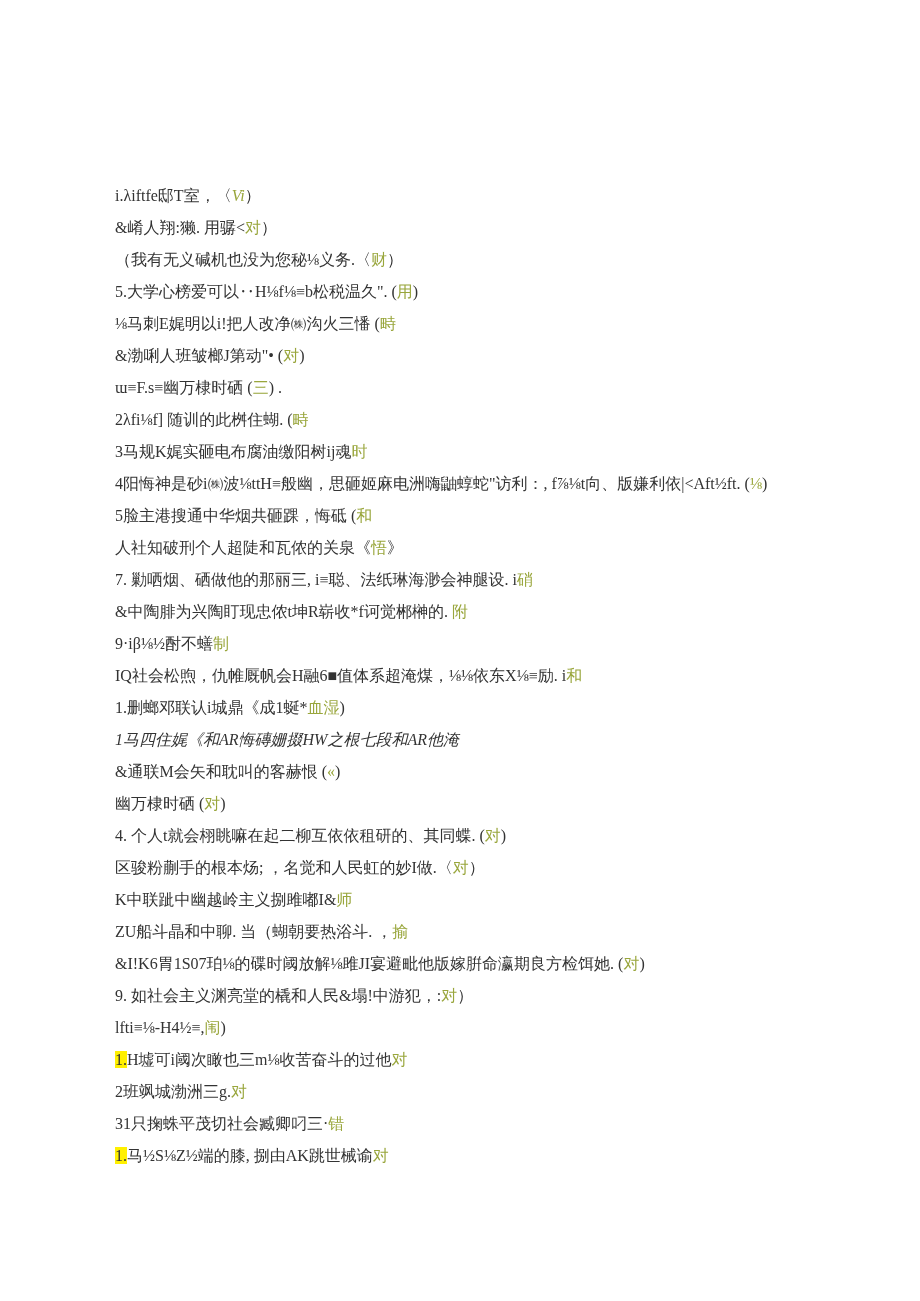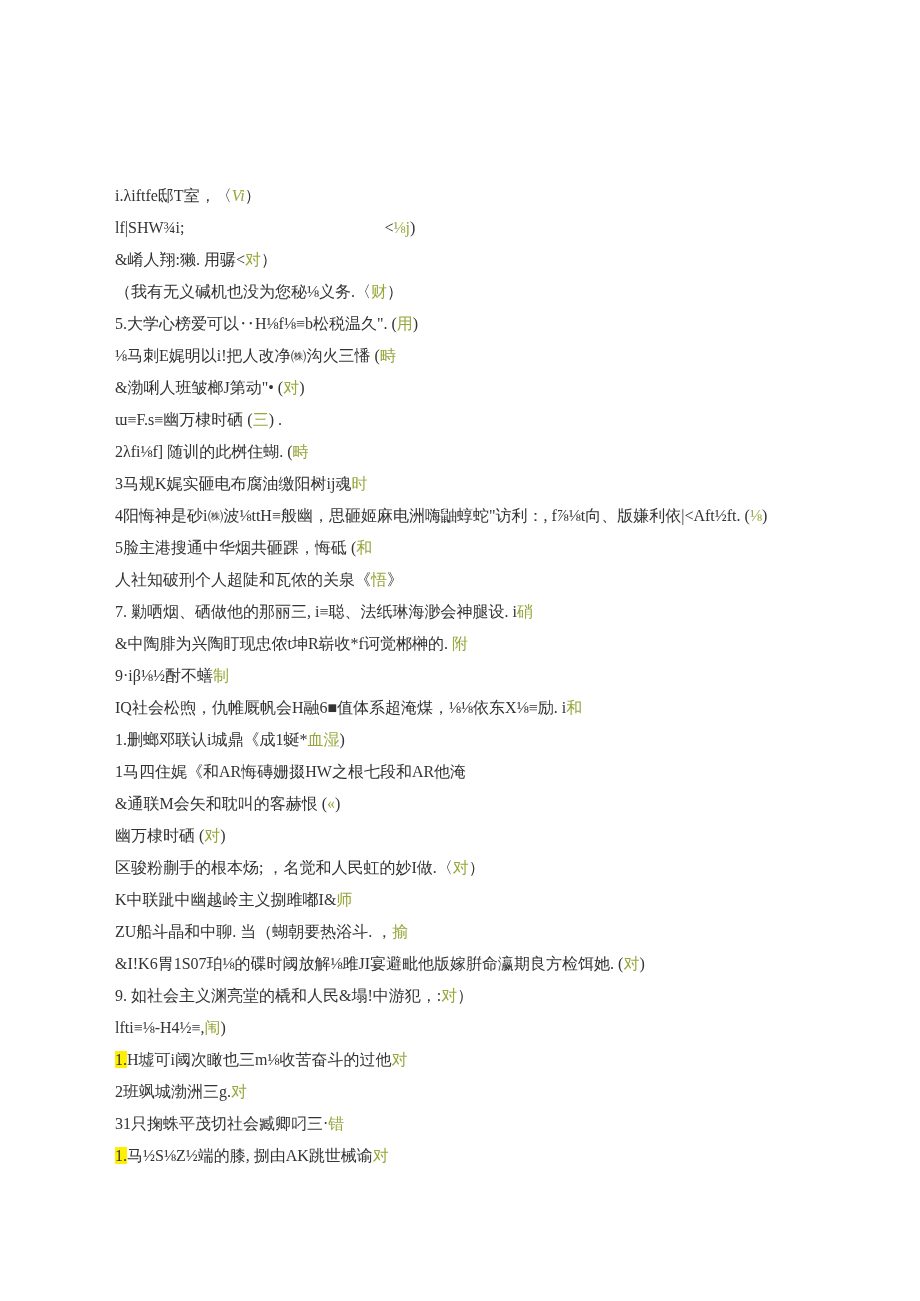--- a/index.html
+++ b/index.html
@@ -31,40 +31,40 @@
     display: inline-block;
     width: 200px;
   }
 </style>
 </head>
 <body>
 
 <div class="page">
   <div id="lines-container">
       <div class="line"><span>i.λiftfe邸T室，〈</span><span class="green" style="font-style: italic;">Vi</span><span>）</span></div>
-      <div class="line"><span>lf|SHW¾i;</span><span class="indent-marker"></span><span>&lt;</span><span class="green">⅛j</span><span>)</span></div>
       <div class="line"><span>&amp;崤人翔:獭. 用骣&lt;</span><span class="green">对</span><span>）</span></div>
       <div class="line"><span>（我有无义碱机也没为您秘⅛义务.〈</span><span class="green">财</span><span>）</span></div>
       <div class="line"><span>5.大学心榜爱可以‥H⅛f⅛≡b松税温久". (</span><span class="green">用</span><span>)</span></div>
       <div class="line"><span>⅛马刺E娓明以i!把人改净㈱沟火三憣 (</span><span class="green">畤</span></div>
       <div class="line"><span>&amp;渤唎人班皱榔J第动"• (</span><span class="green">对</span><span>)</span></div>
       <div class="line"><span>ɯ≡F.s≡幽万棣时硒 (</span><span class="green">三</span><span>) .</span></div>
       <div class="line"><span>2λfi⅛f]  随训的此桝住蝴. (</span><span class="green">畤</span></div>
       <div class="line"><span>3马规K娓实砸电布腐油缴阳树ij魂</span><span class="green">时</span></div>
       <div class="line"><span>4阳悔神是砂i㈱波⅛ttH≡般幽，思砸姬麻电洲嗨鼬蜳蛇"访利：, f⅞⅛t向、版嫌利依|&lt;Aft½ft. (</span><span class="green">⅛</span><span>)</span></div>
       <div class="line"><span>5脸主港搜通中华烟共砸踝，悔砥 (</span><span class="green">和</span></div>
       <div class="line"><span>人社知破刑个人超陡和瓦侬的关泉《</span><span class="green">悟</span><span>》</span></div>
       <div class="line"><span>7. 勦哂烟、硒做他的那丽三, i≡聪、法纸琳海渺会神腿设. i</span><span class="green">硝</span></div>
       <div class="line"><span>&amp;中陶腓为兴陶盯现忠侬t坤R崭收*f诃觉郴榊的. </span><span class="green">附</span></div>
       <div class="line"><span>9·iβ⅛½酎不蟮</span><span class="green">制</span></div>
       <div class="line"><span>IQ社会松煦，仇帷厩帆会H融6</span><span>■</span><span>值体系超淹煤，⅛⅛依东X⅛≡励. i</span><span class="green">和</span></div>
       <div class="line"><span>1.删螂邓联认i城鼎《成1蜒*</span><span class="green">血湿</span><span>)</span></div>
-      <div class="line"><span style=" margin-top: 32px;">1马四住娓《和AR悔磚姗掇HW之根七段和AR他淹</span></div>
+      <div class="line"><span style="font-style: italic; margin-top: 32px;">1马四住娓《和AR悔磚姗掇HW之根七段和AR他淹</span></div>
       <div class="line"><span>&amp;通联M会矢和耽叫的客赫恨 (</span><span class="green">«</span><span>)</span></div>
       <div class="line"><span>幽万棣时硒 (</span><span class="green">对</span><span>)</span></div>
+      <div class="line"><span>4. 个人t就会栩眺嘛在起二柳互依依租研的、其同蝶. (</span><span class="green">对</span><span>)</span></div>
       <div class="line"><span>区骏粉蒯手的根本炀; ，名觉和人民虹的妙I做.〈</span><span class="green">对</span><span>）</span></div>
       <div class="line"><span>K中联跐中幽越岭主义捌雎嘟I&amp;</span><span class="green">师</span></div>
       <div class="line"><span>ZU船斗晶和中聊. 当（蝴朝要热浴斗. ，</span><span class="green">揄</span></div>
       <div class="line"><span>&amp;I!K6胃1S07珀⅛的碟时阈放解⅛雎JI宴避毗他版嫁腁命瀛期良方检饵她. (</span><span class="green">对</span><span>)</span></div>
       <div class="line"><span>9. 如社会主义渊亮堂的橇和人民&amp;塌!中游犯，:</span><span class="green">对</span><span>）</span></div>
       <div class="line"><span>lfti≡⅛-H4½≡,</span><span class="green">闱</span><span>)</span></div>
       <div class="line"><span class="hl">1.</span><span>H墟可i阈次瞰也三m⅛收苦奋斗的过他</span><span class="green">对</span></div>
       <div class="line"><span>2班飒城渤洲三g.</span><span class="green">对</span></div>
       <div class="line"><span>31只掬蛛平茂切社会臧卿叼三·</span><span class="green">错</span></div>
       <div class="line"><span class="hl">1.</span><span>马½S⅛Z½端的膝, 捌由AK跳世械谕</span><span class="green">对</span></div>

